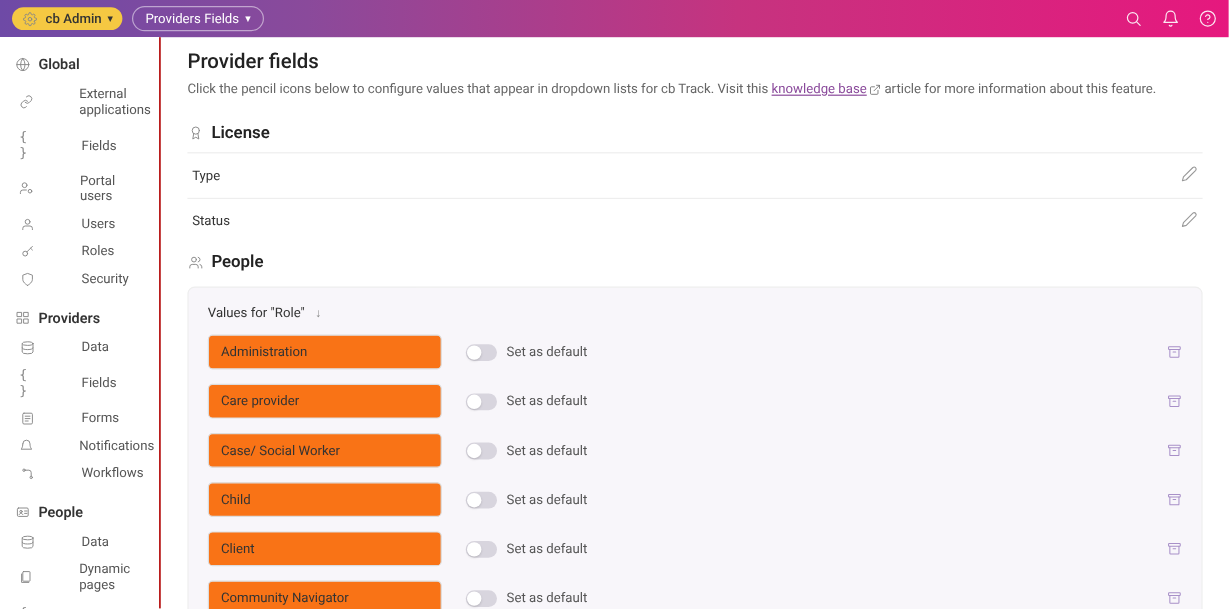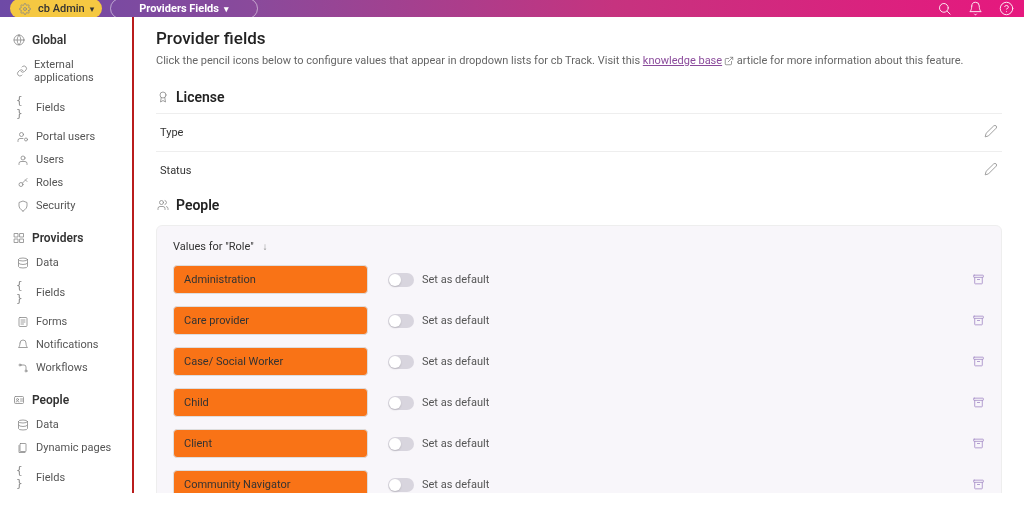--- a/index.html
+++ b/index.html
@@ -1,27 +1,27 @@
 <!DOCTYPE html>
 <html><head>
 <meta charset="utf-8">
 <style>
 * { box-sizing: border-box; margin: 0; padding: 0; font-family: -apple-system, BlinkMacSystemFont, "Segoe UI", Roboto, sans-serif; }
 body { width: 1024px; height: 508px; overflow: hidden; background: #fff; font-size: 12px; color: #333; }
-.header { height: 17px; background: linear-gradient(90deg, #6e4aa6 0%, #8a4a9b 25%, #c6337f 60%, #e6187e 100%); display: flex; align-items: center; padding: 0 10px; justify-content: space-between; }
+.header { height: 31px; background: linear-gradient(90deg, #6e4aa6 0%, #8a4a9b 25%, #c6337f 60%, #e6187e 100%); display: flex; align-items: center; padding: 0 10px; justify-content: space-between; }
 .pill { display: inline-flex; align-items: center; background: #f5c842; color: #333; border-radius: 14px; padding: 3px 8px; font-size: 11px; font-weight: 500; margin-right: 8px; }
-.pill-outline { display: inline-flex; align-items: center; background: transparent; border: 1px solid rgba(255,255,255,0.5); color: #fff; border-radius: 14px; padding: 3px 28px; font-size: 11px; font-weight: bold; }
+.pill-outline { display: inline-flex; align-items: center; background: transparent; border: 1px solid rgba(255,255,255,0.5); color: #fff; border-radius: 14px; padding: 3px 10px; font-size: 11px; }
 .chev { margin-left: 5px; font-size: 9px; }
 .header-spacer { flex: 1; }
 .header-icon { color: #fff; margin-left: 16px; opacity: 0.9; }
 .header-icon svg { width: 15px; height: 15px; display: block; }
 .body { display: flex; height: calc(100% - 32px); }
 .sidebar { width: 134px; border-right: 2px solid #b91c1c; padding: 10px 0; overflow-y: auto; background: #fff; }
 .side-group { font-weight: 600; color: #333; font-size: 12px; padding: 6px 12px; display: flex; align-items: center; }
-.side-item { font-size: 11px; color: #555; padding: 5px 12px 5px 16px; display: flex; align-items: center; cursor: pointer; }
+.side-item { font-size: 11px; color: #555; padding: 5px 12px 5px 16px; display: flex; align-items: center; cursor: pointer; gap: 32px; }
 .side-icon { width: 14px; margin-right: 6px; color: #888; display: inline-flex; align-items: center; justify-content: center; font-size: 11px; }
 .side-icon svg { width: 12px; height: 12px; display: block; stroke: #888; }
 .main { flex: 1; padding: 11px 22px; overflow-y: auto; }
 .page-title { font-size: 17px; font-weight: 500; color: #222; margin-bottom: 6px; }
 .page-sub { font-size: 11px; color: #666; margin-bottom: 14px; }
 .page-sub a { color: #8a4a9b; text-decoration: underline; }
 .ext { display: inline-block; width: 10px; height: 10px; vertical-align: middle; margin-left: 2px; }
 .section-head { display: flex; align-items: center; font-size: 14px; font-weight: 600; color: #222; padding: 8px 0; }
 .section-head .side-icon { color: #666; }
 .row { display: flex; align-items: center; justify-content: space-between; border-top: 1px solid #eee; padding: 10px 4px; font-size: 11px; color: #333; }

